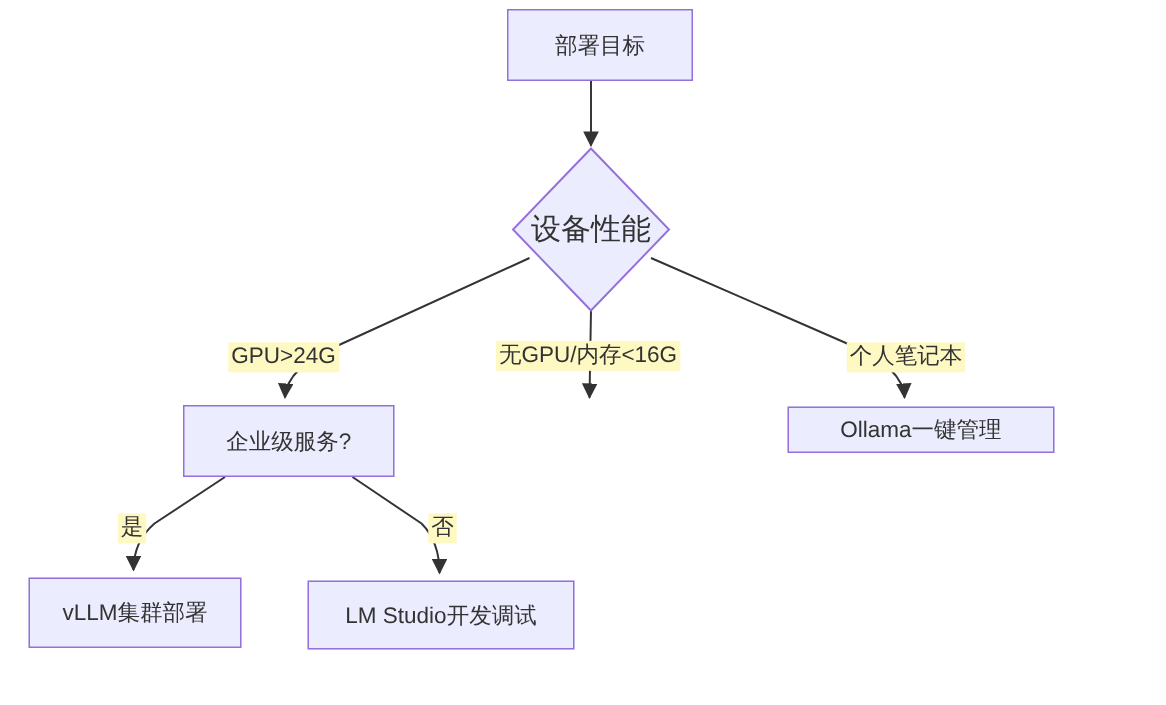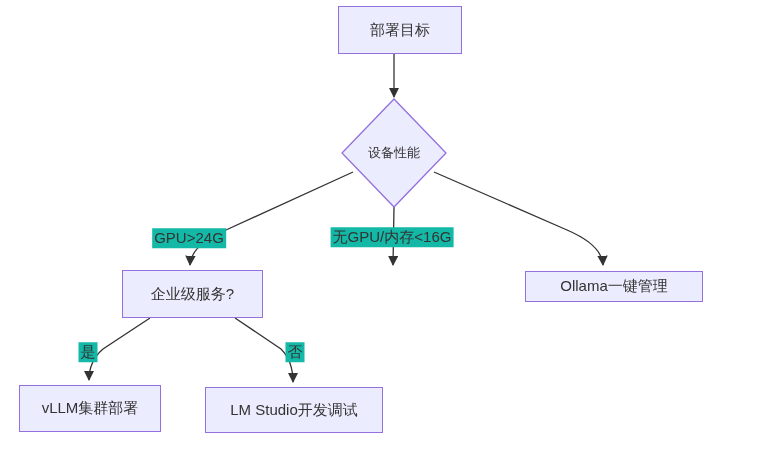--- a/index.html
+++ b/index.html
@@ -30,28 +30,28 @@
     color: #333333;
     font-size: 15px;
     display: flex;
     align-items: center;
     justify-content: center;
     white-space: nowrap;
   }
   .diamond-label {
     position: absolute;
     color: #333333;
-    font-size: 13px;
+    font-size: 20px;
     transform: translate(-50%, -50%);
     white-space: nowrap;
   }
   .edge-label {
     position: absolute;
     transform: translate(-50%, -50%);
-    background: #14b8a6;
+    background: #fef9c3;
     color: #333333;
     font-size: 15px;
     padding: 0 2px;
     line-height: 1.3;
     white-space: nowrap;
   }
 </style>
 </head>
 <body>
 
@@ -99,18 +99,19 @@
   </div>
 
   <div class="node-rect" style="left:19px; top:385px; width:142px; height:47px;">
     <span>vLLM集群部署</span>
   </div>
 
   <span class="edge-label" style="left:189px; top:238px;">GPU&gt;24G</span>
 
   <span class="edge-label" style="left:392px; top:237px;">无GPU/内存&lt;16G</span>
 
+  <span class="edge-label" style="left:604px; top:238px;">个人笔记本</span>
 
   <span class="edge-label" style="left:88px; top:352px;">是</span>
 
   <span class="edge-label" style="left:295px; top:352px;">否</span>
 
 </div>
 
 </body></html>

